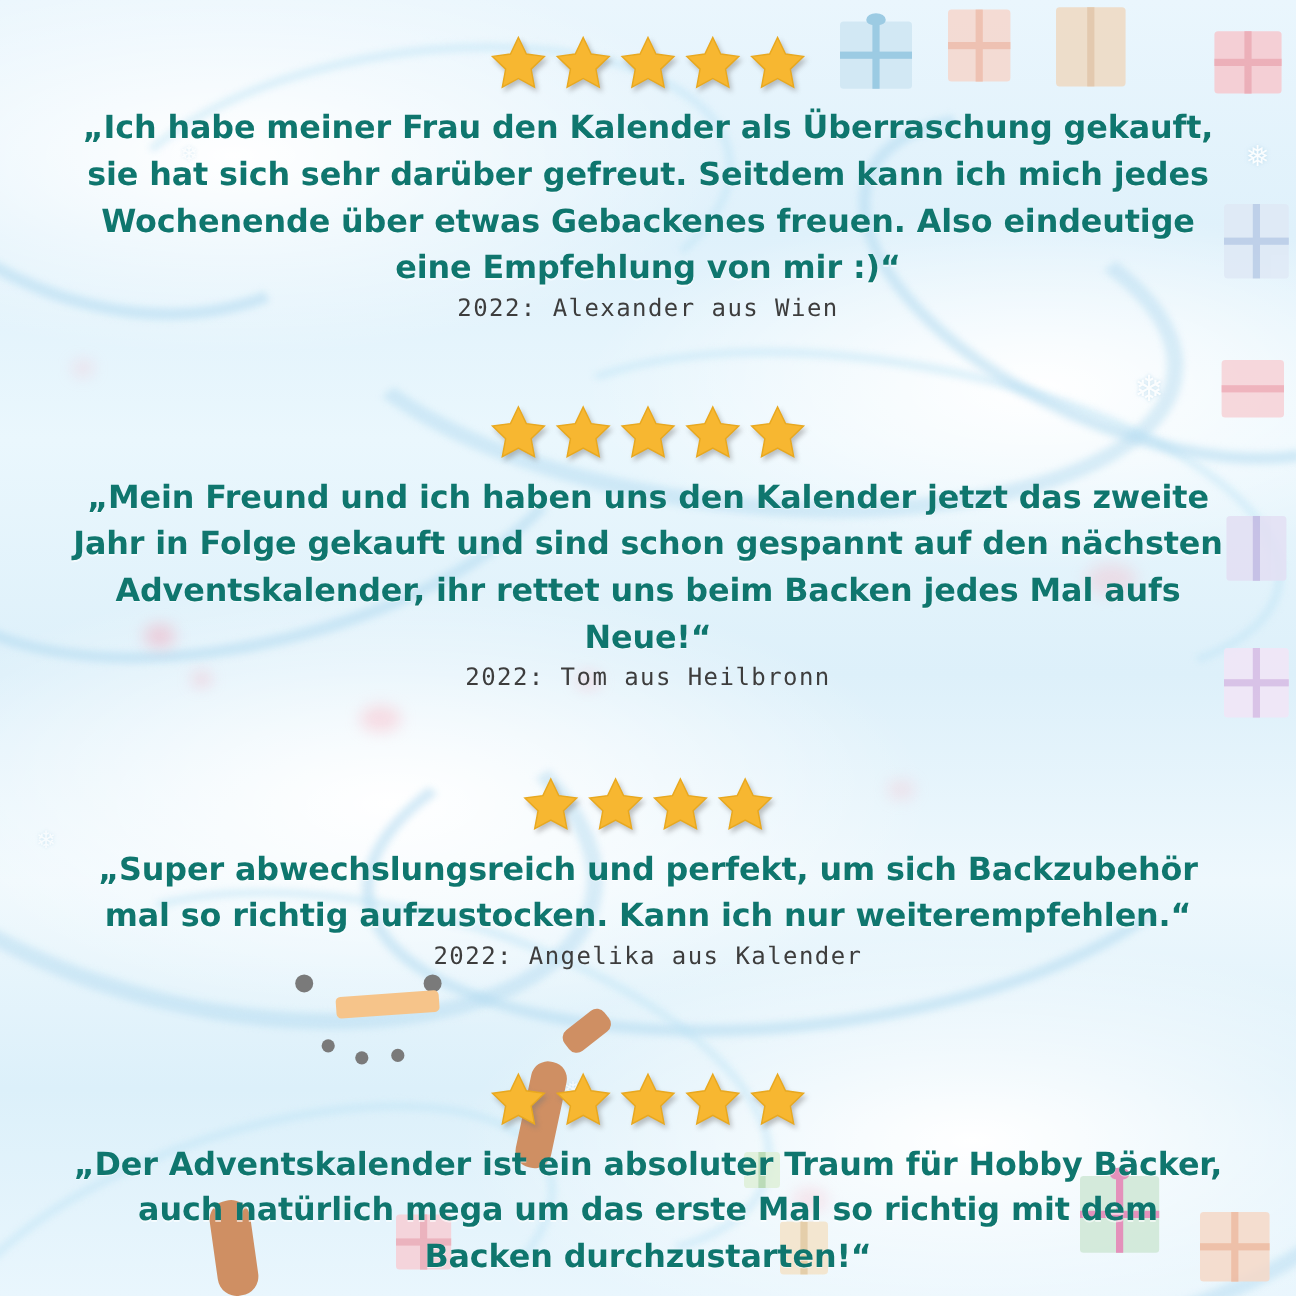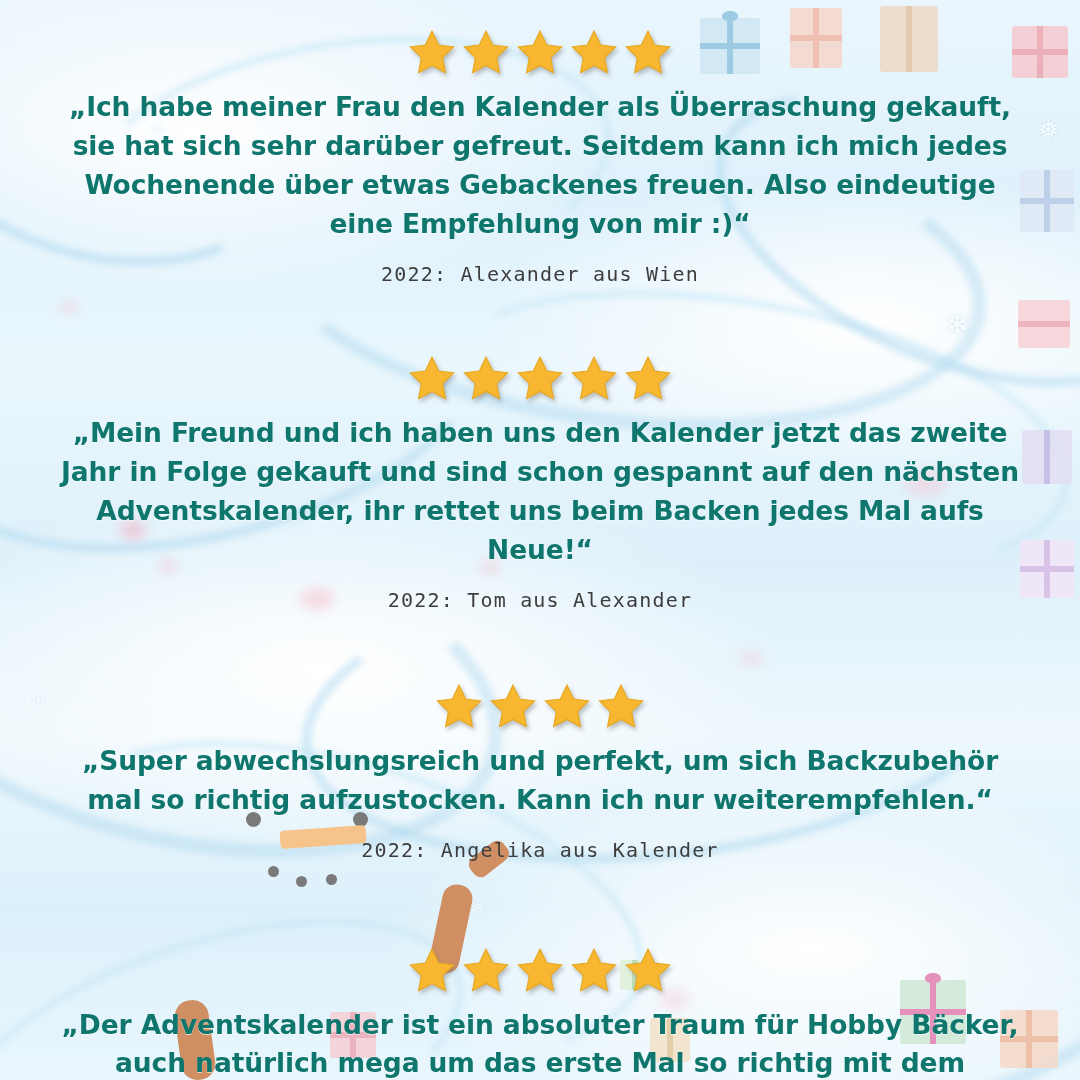--- a/index.html
+++ b/index.html
@@ -150,21 +150,20 @@
     font-size: 26.5px;
     line-height: 1.47;
     letter-spacing: -0.1px;
     margin: 0 auto;
     max-width: 980px;
     text-shadow: 0 1px 0 rgba(255,255,255,0.6);
   }
   .quote.narrow { max-width: 960px; }
 
   .author {
-    margin-top: 18px;
     color: #3d3d3d;
     font-family: "DejaVu Sans Mono", monospace;
     font-size: 20px;
     letter-spacing: 1.2px;
   }
 </style>
 </head>
 <body>
 
 <div id="canvas">
@@ -304,21 +303,21 @@
             <polygon points="12,1.6 15.3,8.5 22.8,9.5 17.3,14.8 18.7,22.3 12,18.7 5.3,22.3 6.7,14.8 1.2,9.5 8.7,8.5" fill="#f7b731" stroke="#e8a81f" stroke-width="0.6"></polygon>
           </svg>
         <svg class="star" viewBox="0 0 24 24">
             <polygon points="12,1.6 15.3,8.5 22.8,9.5 17.3,14.8 18.7,22.3 12,18.7 5.3,22.3 6.7,14.8 1.2,9.5 8.7,8.5" fill="#f7b731" stroke="#e8a81f" stroke-width="0.6"></polygon>
           </svg>
         <svg class="star" viewBox="0 0 24 24">
             <polygon points="12,1.6 15.3,8.5 22.8,9.5 17.3,14.8 18.7,22.3 12,18.7 5.3,22.3 6.7,14.8 1.2,9.5 8.7,8.5" fill="#f7b731" stroke="#e8a81f" stroke-width="0.6"></polygon>
           </svg>
       </div>
       <p class="quote">„Mein Freund und ich haben uns den Kalender jetzt das zweite Jahr in Folge gekauft und sind schon gespannt auf den nächsten Adventskalender, ihr rettet uns beim Backen jedes Mal aufs Neue!“</p>
-      <div class="author">2022: Tom aus Alexander</div>
+      <div class="author">2022: Tom aus Heilbronn</div>
     </div>
 
     <div class="review r3">
       <div class="stars">
         <svg class="star" viewBox="0 0 24 24">
             <polygon points="12,1.6 15.3,8.5 22.8,9.5 17.3,14.8 18.7,22.3 12,18.7 5.3,22.3 6.7,14.8 1.2,9.5 8.7,8.5" fill="#f7b731" stroke="#e8a81f" stroke-width="0.6"></polygon>
           </svg>
         <svg class="star" viewBox="0 0 24 24">
             <polygon points="12,1.6 15.3,8.5 22.8,9.5 17.3,14.8 18.7,22.3 12,18.7 5.3,22.3 6.7,14.8 1.2,9.5 8.7,8.5" fill="#f7b731" stroke="#e8a81f" stroke-width="0.6"></polygon>
           </svg>

